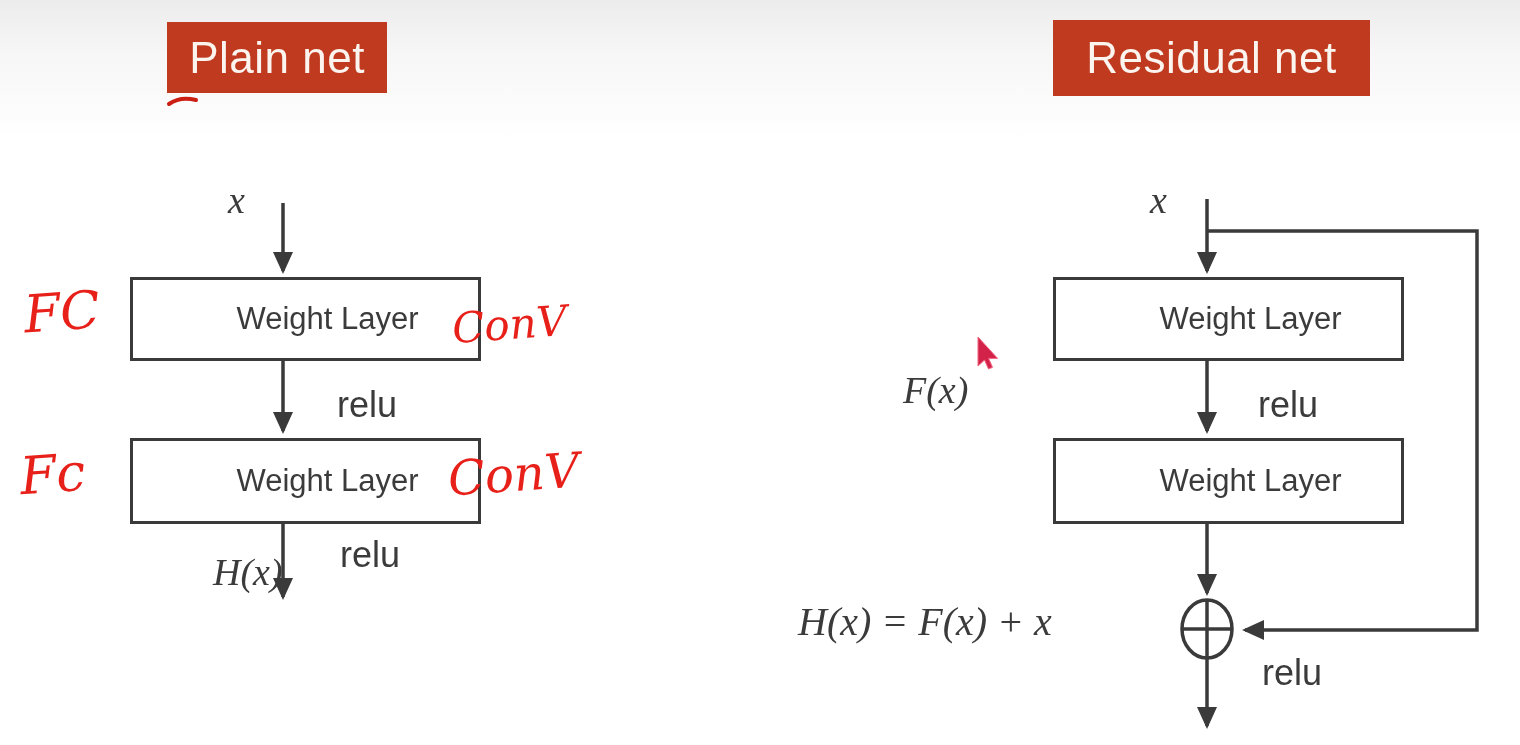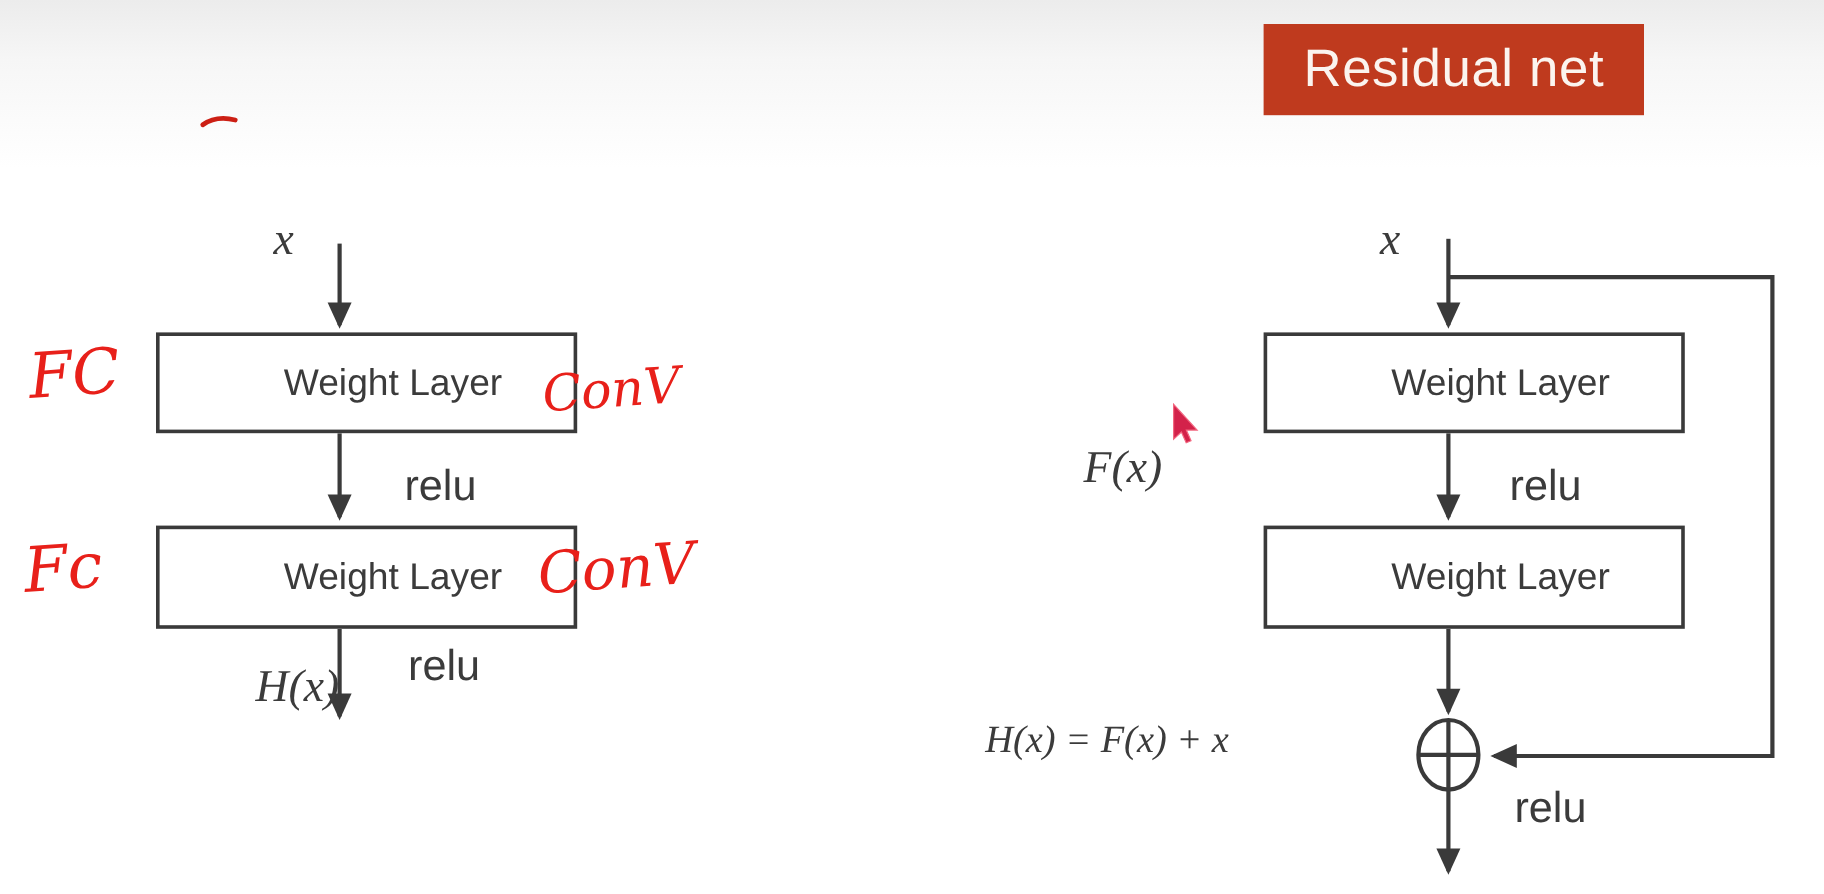--- a/index.html
+++ b/index.html
@@ -54,20 +54,21 @@
       <ellipse cx="1207" cy="629" rx="25" ry="29"></ellipse>
       <line x1="1183" y1="629" x2="1231" y2="629"></line>
       <line x1="1207" y1="601" x2="1207" y2="726" marker-end="url(#ah)"></line>
     </g>
 
     <path d="M169,104 C176,99 186,97.5 196,100" stroke="#cc1f14" stroke-width="4" stroke-linecap="round" fill="none"></path>
 
     <polygon points="978,337 978,366 984.5,360 988.5,369 992.5,367.3 988.6,358.4 997.6,358.4" fill="#d3224a" stroke="#f2667f" stroke-width="1"></polygon>
   </svg>
 
+  <div class="title" style="left:167px; top:22px; width:220px; height:71px;">Plain net</div>
 
   <div class="lbl math" style="left:228px; top:178px; font-size:38px;">x</div>
 
   <div class="box" style="left:130px; top:277px; width:301px; height:78px;">Weight Layer</div>
 
   <div class="lbl sans30" style="left:337px; top:384px;">relu</div>
 
   <div class="box" style="left:130px; top:438px; width:301px; height:80px;">Weight Layer</div>
 
   <div class="lbl sans30" style="left:340px; top:534px;">relu</div>
@@ -84,17 +85,17 @@
   <div class="lbl math" style="left:1150px; top:178px; font-size:38px;">x</div>
 
   <div class="box" style="left:1053px; top:277px; width:301px; height:78px;">Weight Layer</div>
 
   <div class="lbl math" style="left:903px; top:368px; font-size:38px;">F(x)</div>
 
   <div class="lbl sans30" style="left:1258px; top:384px;">relu</div>
 
   <div class="box" style="left:1053px; top:438px; width:301px; height:80px;">Weight Layer</div>
 
-  <div class="lbl math" style="left:821px; top:598px; font-size:32px;">H(x) = F(x) + x</div>
+  <div class="lbl math" style="left:798px; top:598px; font-size:40px;">H(x) = F(x) + x</div>
 
   <div class="lbl sans30" style="left:1262px; top:652px;">relu</div>
 
 </div>
 
 </body></html>

